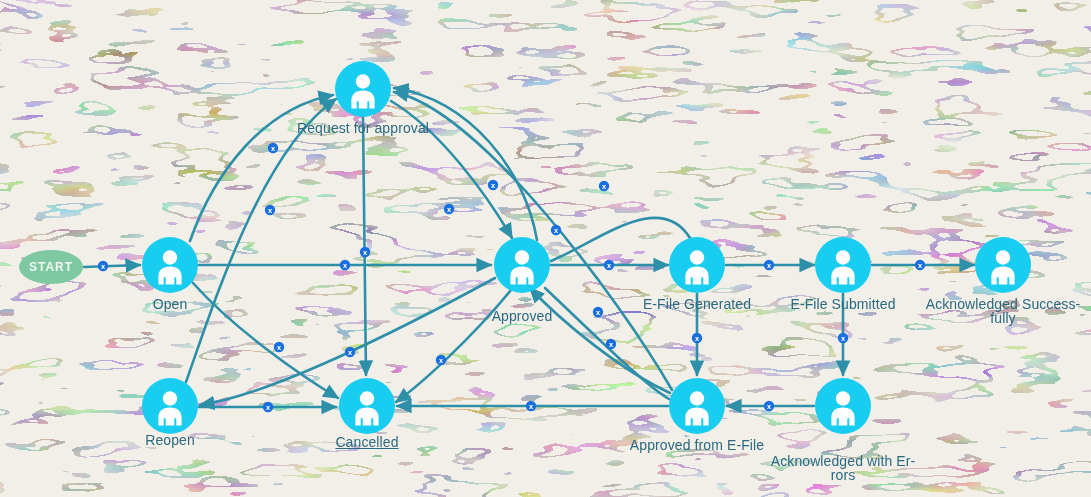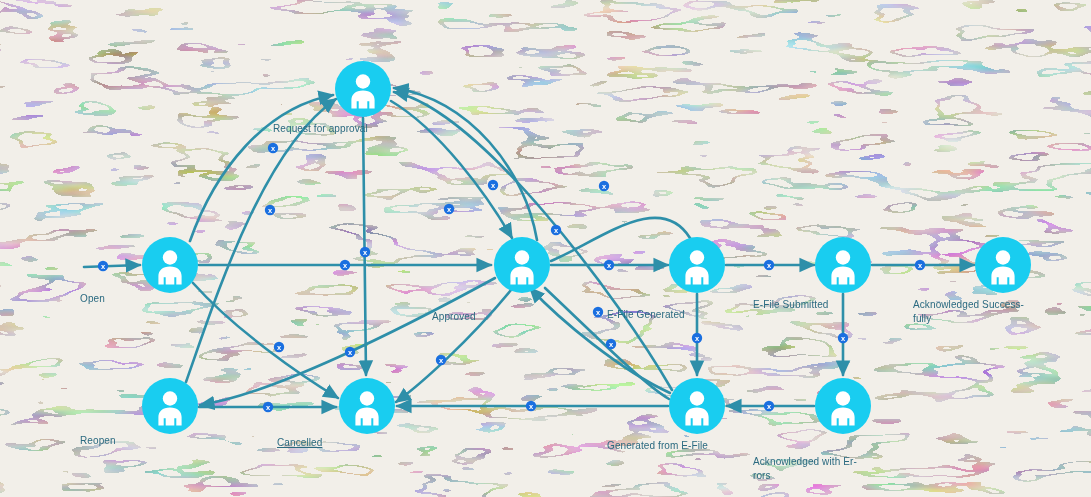--- a/index.html
+++ b/index.html
@@ -17,21 +17,21 @@
   .node{position:absolute;width:0;height:0;}
   .node .disc{
     position:absolute;left:-28px;top:-28px;width:56px;height:56px;
     border-radius:50%;
   }
   .node .glyph{
     position:absolute;left:-28px;top:-28px;width:56px;height:56px;
   }
   .node .lbl{
     position:absolute;left:-90px;top:32px;width:180px;
-    font-size:10px;line-height:13.5px;
+    text-align:center;font-size:14px;line-height:13.5px;
     color:#2b6a80;letter-spacing:.1px;
     white-space:pre-line;
   }
   .start{
     position:absolute;width:64px;height:34px;border-radius:50%;
     display:flex;align-items:center;justify-content:center;
   }
   .start span{
     font-size:12px;font-weight:bold;letter-spacing:1px;
     color:#eef7f1;
@@ -171,29 +171,32 @@
           <circle cx="556" cy="230" r="5.2" fill="#1a6fe0"></circle>
           <text x="556" y="232.8" text-anchor="middle" font-size="7.5" font-family="&quot;Liberation Sans&quot;, sans-serif" font-weight="bold" fill="#ffffff">x</text>
         </g>
         <g>
           <circle cx="611" cy="344" r="5.2" fill="#1a6fe0"></circle>
           <text x="611" y="346.8" text-anchor="middle" font-size="7.5" font-family="&quot;Liberation Sans&quot;, sans-serif" font-weight="bold" fill="#ffffff">x</text>
         </g>
       </g>
   </svg>
 
+  <div id="start-node" class="start" style="left: 19px; top: 250px; width: 64px; height: 34px; background: rgb(127, 201, 162);">
+    <span style="color: rgb(238, 247, 241);">START</span>
+  </div>
 
   <div id="node-layer">
       <div class="node" style="left: 170px; top: 265px;">
         <div class="disc" style="background: rgb(25, 205, 240); width: 56px; height: 56px; left: -28px; top: -28px;"></div>
         <svg class="glyph" viewBox="0 0 56 56" style="left: -28px; top: -28px; width: 56px; height: 56px;">
           <circle cx="28" cy="20.5" r="7.2" fill="#ffffff"></circle>
           <path d="M28 29.5 c-7.6 0 -11.6 4.2 -11.6 9.6 l0 8.4 l5.3 0 l0 -7.2 l2.0 0 l0 7.2 l8.6 0 l0 -7.2 l2.0 0 l0 7.2 l5.3 0 l0 -8.4 c0 -5.4 -4.0 -9.6 -11.6 -9.6 z" fill="#ffffff"></path>
         </svg>
-        <div class="lbl" style="color: rgb(43, 106, 128); top: 27px;">Open</div>
+        <div class="lbl" style="color: rgb(43, 106, 128); top: 33px;">Open</div>
       </div>
       <div class="node" style="left: 363px; top: 89px;">
         <div class="disc" style="background: rgb(25, 205, 240); width: 56px; height: 56px; left: -28px; top: -28px;"></div>
         <svg class="glyph" viewBox="0 0 56 56" style="left: -28px; top: -28px; width: 56px; height: 56px;">
           <circle cx="28" cy="20.5" r="7.2" fill="#ffffff"></circle>
           <path d="M28 29.5 c-7.6 0 -11.6 4.2 -11.6 9.6 l0 8.4 l5.3 0 l0 -7.2 l2.0 0 l0 7.2 l8.6 0 l0 -7.2 l2.0 0 l0 7.2 l5.3 0 l0 -8.4 c0 -5.4 -4.0 -9.6 -11.6 -9.6 z" fill="#ffffff"></path>
         </svg>
         <div class="lbl" style="color: rgb(43, 106, 128); top: 33px;">Request for approval</div>
       </div>
       <div class="node" style="left: 522px; top: 265px;">
@@ -203,21 +206,21 @@
           <path d="M28 29.5 c-7.6 0 -11.6 4.2 -11.6 9.6 l0 8.4 l5.3 0 l0 -7.2 l2.0 0 l0 7.2 l8.6 0 l0 -7.2 l2.0 0 l0 7.2 l5.3 0 l0 -8.4 c0 -5.4 -4.0 -9.6 -11.6 -9.6 z" fill="#ffffff"></path>
         </svg>
         <div class="lbl" style="color: rgb(43, 106, 128); top: 45px;">Approved</div>
       </div>
       <div class="node" style="left: 697px; top: 265px;">
         <div class="disc" style="background: rgb(25, 205, 240); width: 56px; height: 56px; left: -28px; top: -28px;"></div>
         <svg class="glyph" viewBox="0 0 56 56" style="left: -28px; top: -28px; width: 56px; height: 56px;">
           <circle cx="28" cy="20.5" r="7.2" fill="#ffffff"></circle>
           <path d="M28 29.5 c-7.6 0 -11.6 4.2 -11.6 9.6 l0 8.4 l5.3 0 l0 -7.2 l2.0 0 l0 7.2 l8.6 0 l0 -7.2 l2.0 0 l0 7.2 l5.3 0 l0 -8.4 c0 -5.4 -4.0 -9.6 -11.6 -9.6 z" fill="#ffffff"></path>
         </svg>
-        <div class="lbl" style="color: rgb(43, 106, 128); top: 33px; margin-top: 10px;">E-File Generated</div>
+        <div class="lbl" style="color: rgb(43, 106, 128); top: 33px;">E-File Generated</div>
       </div>
       <div class="node" style="left: 843px; top: 265px;">
         <div class="disc" style="background: rgb(25, 205, 240); width: 56px; height: 56px; left: -28px; top: -28px;"></div>
         <svg class="glyph" viewBox="0 0 56 56" style="left: -28px; top: -28px; width: 56px; height: 56px;">
           <circle cx="28" cy="20.5" r="7.2" fill="#ffffff"></circle>
           <path d="M28 29.5 c-7.6 0 -11.6 4.2 -11.6 9.6 l0 8.4 l5.3 0 l0 -7.2 l2.0 0 l0 7.2 l8.6 0 l0 -7.2 l2.0 0 l0 7.2 l5.3 0 l0 -8.4 c0 -5.4 -4.0 -9.6 -11.6 -9.6 z" fill="#ffffff"></path>
         </svg>
         <div class="lbl" style="color: rgb(43, 106, 128); top: 33px;">E-File Submitted</div>
       </div>
       <div class="node" style="left: 1003px; top: 265px;">
@@ -244,21 +247,21 @@
           <path d="M28 29.5 c-7.6 0 -11.6 4.2 -11.6 9.6 l0 8.4 l5.3 0 l0 -7.2 l2.0 0 l0 7.2 l8.6 0 l0 -7.2 l2.0 0 l0 7.2 l5.3 0 l0 -8.4 c0 -5.4 -4.0 -9.6 -11.6 -9.6 z" fill="#ffffff"></path>
         </svg>
         <div class="lbl" style="color: rgb(43, 106, 128); top: 30px; text-decoration: underline;">Cancelled</div>
       </div>
       <div class="node" style="left: 697px; top: 406px;">
         <div class="disc" style="background: rgb(25, 205, 240); width: 56px; height: 56px; left: -28px; top: -28px;"></div>
         <svg class="glyph" viewBox="0 0 56 56" style="left: -28px; top: -28px; width: 56px; height: 56px;">
           <circle cx="28" cy="20.5" r="7.2" fill="#ffffff"></circle>
           <path d="M28 29.5 c-7.6 0 -11.6 4.2 -11.6 9.6 l0 8.4 l5.3 0 l0 -7.2 l2.0 0 l0 7.2 l8.6 0 l0 -7.2 l2.0 0 l0 7.2 l5.3 0 l0 -8.4 c0 -5.4 -4.0 -9.6 -11.6 -9.6 z" fill="#ffffff"></path>
         </svg>
-        <div class="lbl" style="color: rgb(43, 106, 128); top: 33px;">Generated from E-File</div>
+        <div class="lbl" style="color: rgb(43, 106, 128); top: 33px;">Approved from E-File</div>
       </div>
       <div class="node" style="left: 843px; top: 406px;">
         <div class="disc" style="background: rgb(25, 205, 240); width: 56px; height: 56px; left: -28px; top: -28px;"></div>
         <svg class="glyph" viewBox="0 0 56 56" style="left: -28px; top: -28px; width: 56px; height: 56px;">
           <circle cx="28" cy="20.5" r="7.2" fill="#ffffff"></circle>
           <path d="M28 29.5 c-7.6 0 -11.6 4.2 -11.6 9.6 l0 8.4 l5.3 0 l0 -7.2 l2.0 0 l0 7.2 l8.6 0 l0 -7.2 l2.0 0 l0 7.2 l5.3 0 l0 -8.4 c0 -5.4 -4.0 -9.6 -11.6 -9.6 z" fill="#ffffff"></path>
         </svg>
         <div class="lbl" style="color: rgb(43, 106, 128); top: 33px; margin-top: 16px;">Acknowledged with Er-
 rors</div>
       </div>

